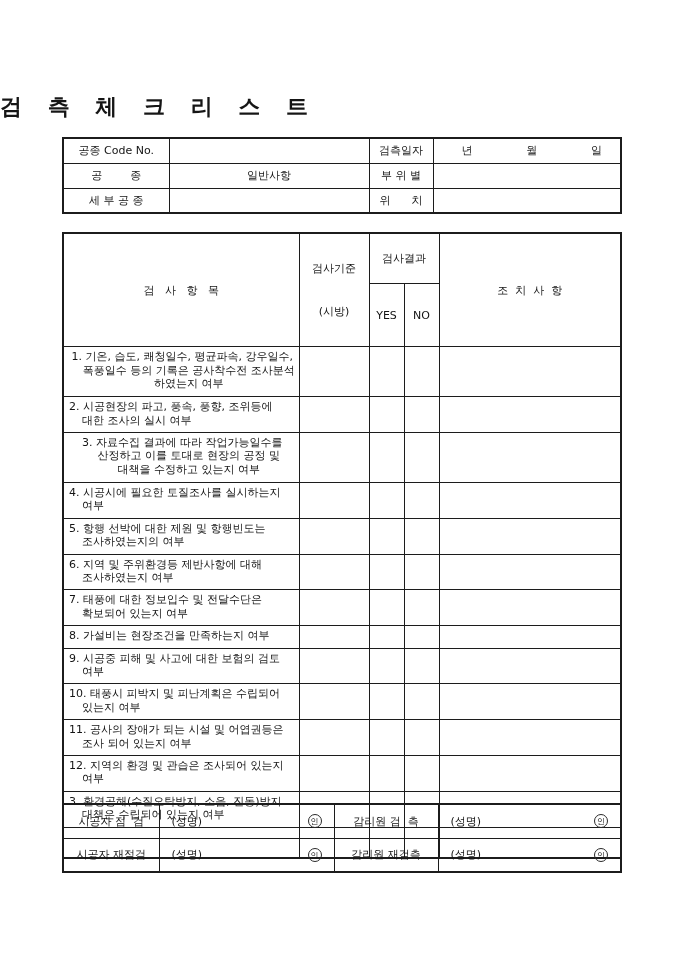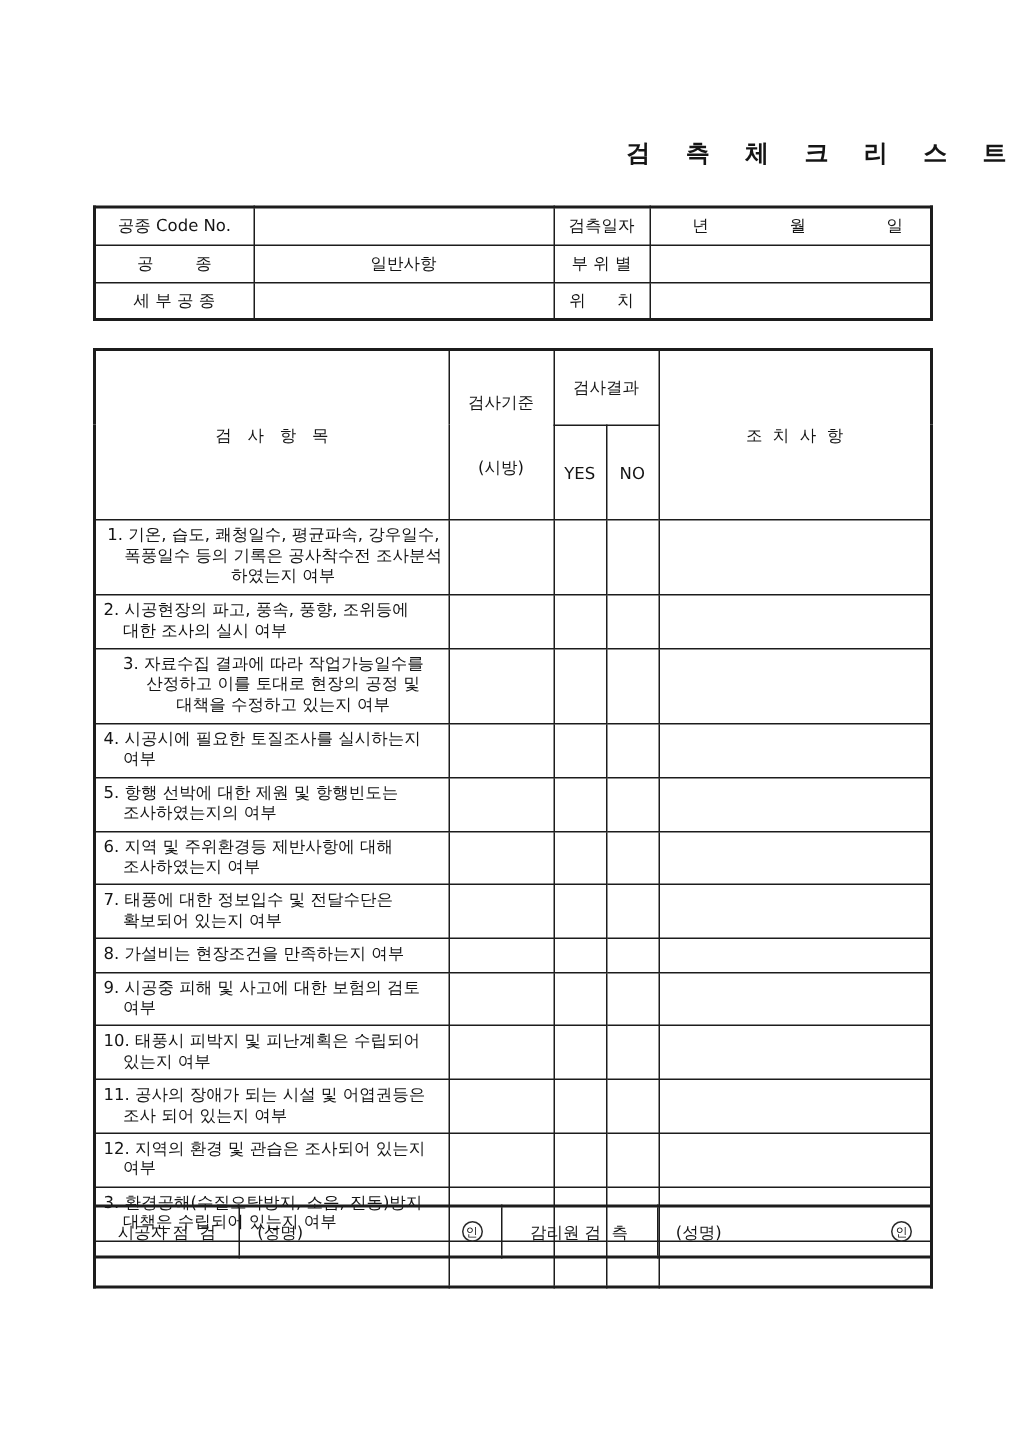--- a/index.html
+++ b/index.html
@@ -13,22 +13,22 @@
     width: 680px;
     height: 962px;
     background: #ffffff;
     overflow: hidden;
   }
   .title {
     position: absolute;
     top: 92px;
     left: 0;
     width: 100%;
-    text-align: right;
-    font-size: 16px;
+    text-align: left;
+    font-size: 22px;
     font-weight: bold;
     letter-spacing: 9px;
     color: #151515;
   }
   table {
     border-collapse: collapse;
     table-layout: fixed;
     position: absolute;
     left: 62px;
     width: 558px;
@@ -311,16 +311,32 @@
         </div>
       </td>
       <td class="sig-label">감리원 검  측</td>
       <td class="sig-value">
         <div class="sig-inner">
           <span>(성명)</span>
           <span class="seal">인</span>
         </div>
       </td>
     </tr>
+    <tr>
+      <td class="sig-label">시공자 재점검</td>
+      <td class="sig-value">
+        <div class="sig-inner">
+          <span>(성명)</span>
+          <span class="seal">인</span>
+        </div>
+      </td>
+      <td class="sig-label">감리원 재검측</td>
+      <td class="sig-value">
+        <div class="sig-inner">
+          <span>(성명)</span>
+          <span class="seal">인</span>
+        </div>
+      </td>
+    </tr>
   </tbody>
     </table>
 
 </div>
 
 </body></html>

